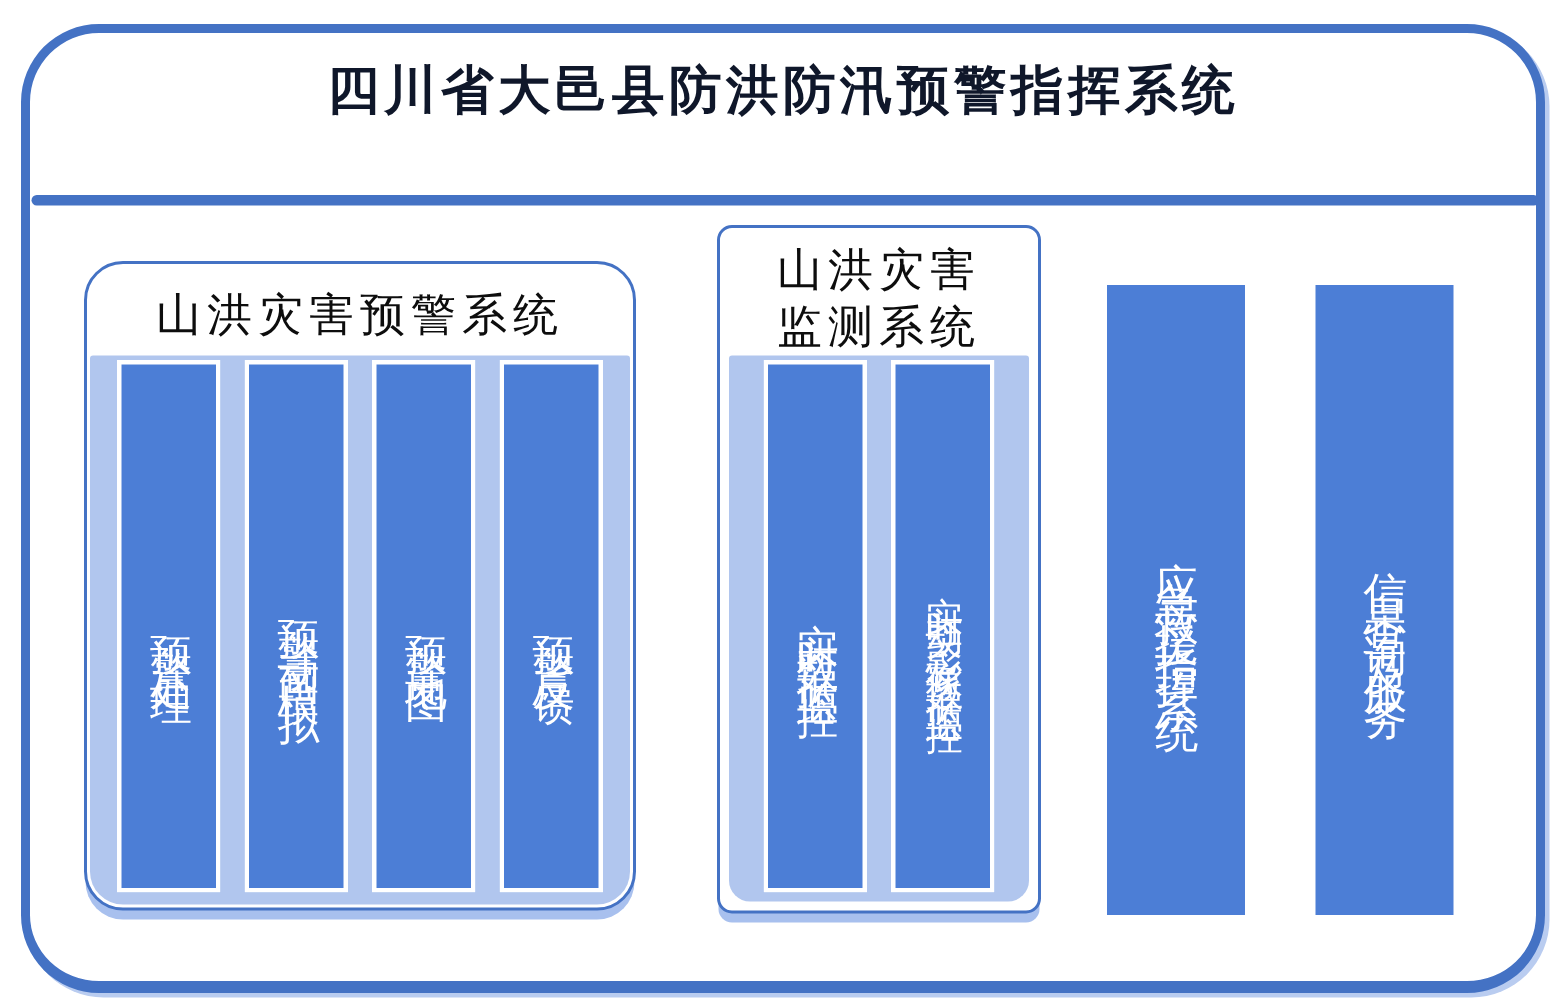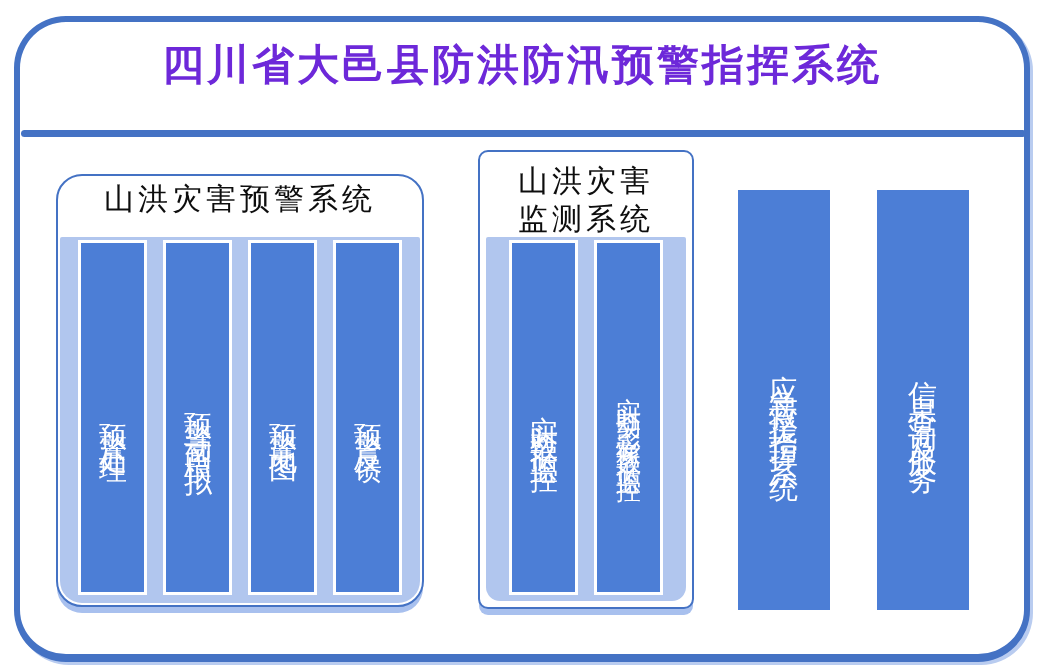--- a/index.html
+++ b/index.html
@@ -10,38 +10,38 @@
   
   .frame {
     position:absolute; left:14px; top:16px; width:1004px; height:632px;
     border:6px solid #4472c4; border-bottom-width:8px; border-radius:52px;
     box-shadow:3px 3px 0 #b9ccf0;
     background:#ffffff;
   }
   .main-title {
     position:absolute; left:0; right:0; top:40px; text-align:center;
     font-family:"Liberation Sans", sans-serif; font-weight:600;
-    font-size:42px; color:#6d28d9; letter-spacing:3px; line-height:1.2;
+    font-size:35px; color:#0f172a; letter-spacing:3px; line-height:1.2;
   }
   .divider {
     position:absolute; left:21px; top:130px; width:1005px; height:7px;
     background:#4472c4; border-radius:4px;
   }
   
   .group {
     position:absolute; background:#ffffff; border:2px solid #4472c4;
     box-shadow:0 7px 0 -1px #a8c0ee;
   }
   .group-a { left:56px; top:174px; width:364px; height:429px; border-radius:26px; }
   .group-b { left:478px; top:150px; width:212px; height:455px; border-radius:10px; }
   .group-heading {
     position:relative; text-align:center; color:#0d0d0d; font-size:30px;
     letter-spacing:4px; line-height:1.25;
   }
-  .group-a .group-heading { padding-top:4px; }
+  .group-a .group-heading { padding-top:16px; }
   .group-b .group-heading { padding-top:10px; width:140px; margin:0 auto; }
   .group-body {
     position:absolute; background:#b1c6ee;
     display:flex; justify-content:center; align-items:stretch;
   }
   .group-a .group-body {
     left:2px; right:2px; bottom:2px; top:61px;
     border-radius:2px 2px 22px 22px; gap:16px; padding:3px 0 8px 0;
   }
   .group-b .group-body {

